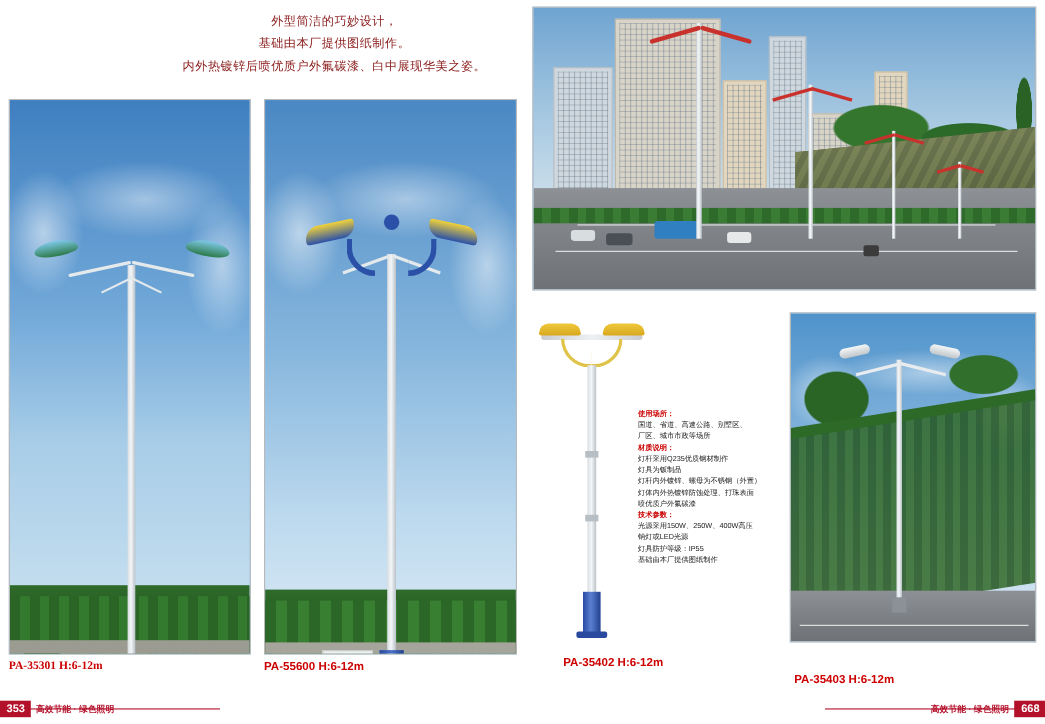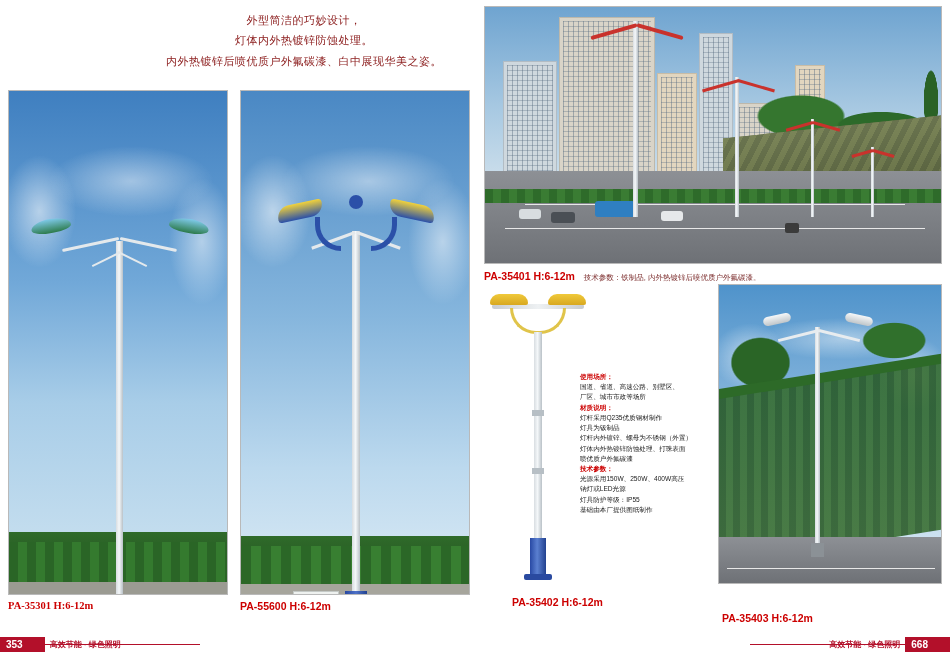--- a/index.html
+++ b/index.html
@@ -95,21 +95,21 @@
   }
 
   
   .folio-left, .folio-right {
     position:absolute; bottom:6px; height:16px; display:flex; align-items:center;
   }
   .folio-left { left:0; }
   .folio-right { right:0; }
   .folio-num {
     background:#b3102a; color:#fff; font-size:10px; font-weight:bold;
-    padding:2px 22px 2px 6px;
+    padding:2px 5px 2px 6px;
   }
   .folio-txt {
     color:#b3102a; font-size:8px; font-weight:bold; margin:0 5px;
     white-space:nowrap;
   }
   .folio-rule {
     position:absolute; bottom:13px; height:1px; background:#b3102a;
   }
 
   
@@ -140,21 +140,21 @@
     position:absolute; height:1px; background:#e8e8e8;
   }
 </style>
 </head>
 <body>
 
 <div class="page">
 
   <div class="intro">
     <div>外型简洁的巧妙设计，</div>
-    <div>灯体内外热镀锌防蚀处理。</div>
+    <div>基础由本厂提供图纸制作。</div>
     <div>内外热镀锌后喷优质户外氟碳漆、白中展现华美之姿。</div>
   </div>
 
   <div class="photo" style="left:8px; top:90px; width:220px; height:505px;">
     <div class="sky"></div>
     <div class="clouds"></div>
 
     <div class="bld t2" style="left:10px; top:455px; width:30px; height:62px;">
         <div class="win"></div>
       </div>
@@ -278,25 +278,20 @@
     <div style="position:absolute; left:216px; top:72px; width:38px; height:3px; background:#c9322c; transform:rotate(-16deg); transform-origin:right center;"></div>
     <div style="position:absolute; left:253px; top:72px; width:38px; height:3px; background:#c9322c; transform:rotate(16deg); transform-origin:left center;"></div>
 
     <div class="pole" style="left:326px; top:112px; width:3px; height:98px;"></div>
     <div style="position:absolute; left:300px; top:114px; width:28px; height:3px; background:#c9322c; transform:rotate(-16deg); transform-origin:right center;"></div>
     <div style="position:absolute; left:328px; top:114px; width:28px; height:3px; background:#c9322c; transform:rotate(16deg); transform-origin:left center;"></div>
 
     <div class="pole" style="left:386px; top:140px; width:3px; height:70px;"></div>
     <div style="position:absolute; left:366px; top:142px; width:22px; height:3px; background:#c9322c; transform:rotate(-16deg); transform-origin:right center;"></div>
     <div style="position:absolute; left:388px; top:142px; width:22px; height:3px; background:#c9322c; transform:rotate(16deg); transform-origin:left center;"></div>
-  </div>
-  <div class="caption" style="left:484px; top:270px;">
-    <span>PA-35401</span>
-    <span>H:6-12m</span>
-    <span class="small">技术参数：铁制品, 内外热镀锌后喷优质户外氟碳漆。</span>
   </div>
 
   <div style="position:absolute; left:484px; top:282px; width:108px; height:302px; background:#ffffff;">
 
     <div style="position:absolute; left:8px; top:22px; width:92px; height:5px; border-radius:3px; background:linear-gradient(90deg,#c8ccd0,#eef1f3,#c8ccd0);"></div>
     <div style="position:absolute; left:6px; top:12px; width:38px; height:11px; border-radius:18px 18px 4px 4px; background:linear-gradient(180deg,#f0c93a,#d8a820);"></div>
     <div style="position:absolute; left:64px; top:12px; width:38px; height:11px; border-radius:18px 18px 4px 4px; background:linear-gradient(180deg,#f0c93a,#d8a820);"></div>
     <div style="position:absolute; left:26px; top:26px; width:28px; height:26px; border-left:3px solid #e0c44a; border-bottom:3px solid #e0c44a; border-radius:0 0 0 28px;"></div>
     <div style="position:absolute; left:54px; top:26px; width:28px; height:26px; border-right:3px solid #e0c44a; border-bottom:3px solid #e0c44a; border-radius:0 0 28px 0;"></div>
 

